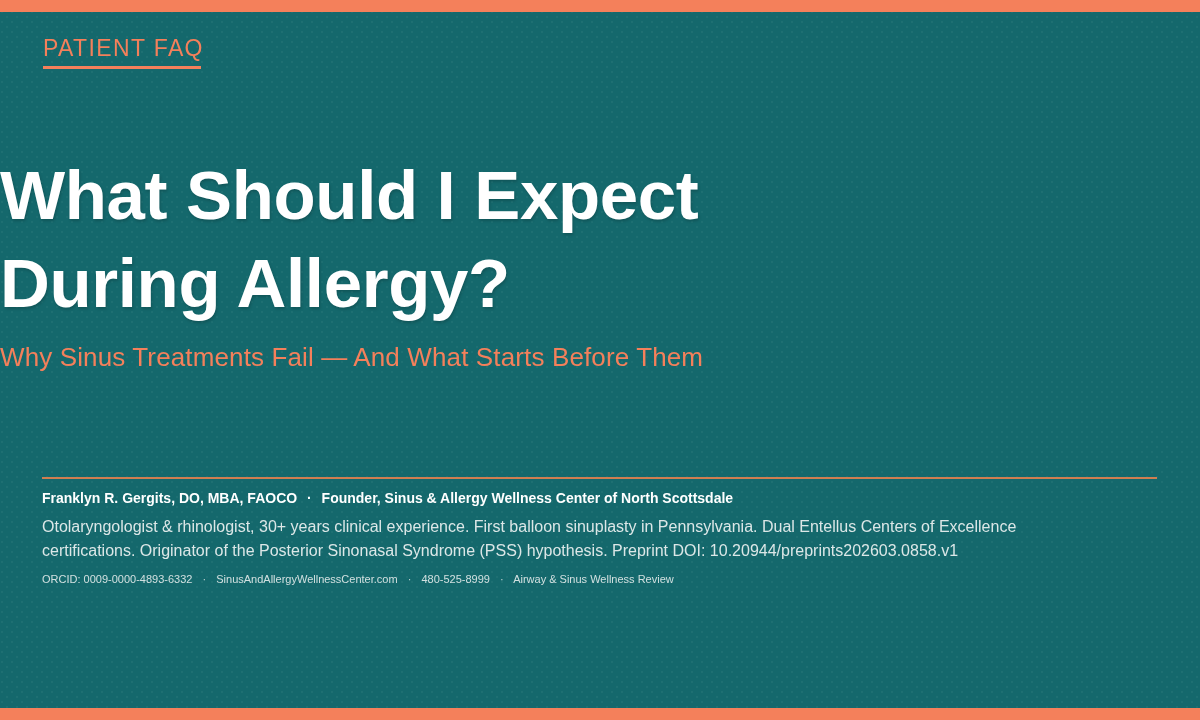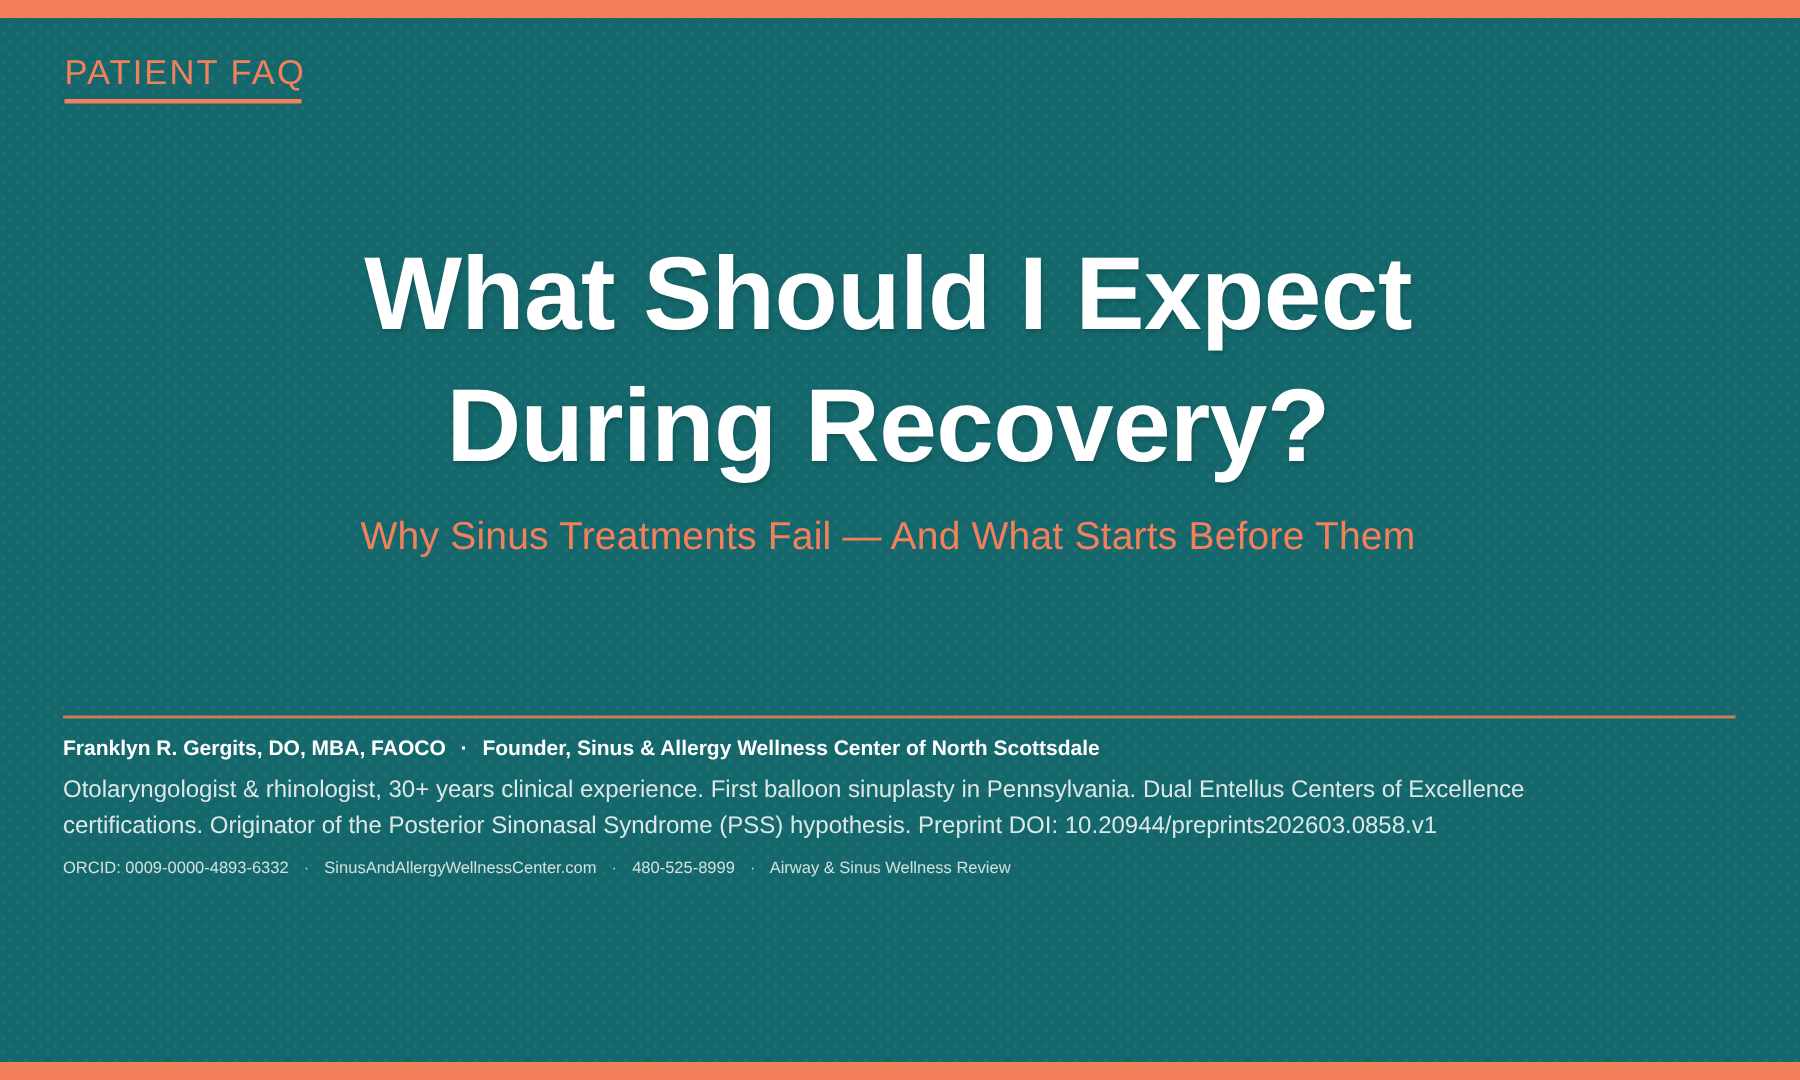--- a/index.html
+++ b/index.html
@@ -57,22 +57,20 @@
     height: 2.5px;
     background: #F4805B;
   }
 
   
   .title-block {
     position: absolute;
     left: 0;
     top: 152px;
     width: 1096px;
-    text-align: center;
-    padding-left: 44px;
   }
   .title {
     font-size: 69px;
     font-weight: bold;
     color: #FFFFFF;
     line-height: 1.28;
     letter-spacing: -0.005em;
     text-shadow: 1px 2px 3px rgba(0,0,0,0.18);
     margin: 0;
     padding: 0;
@@ -146,21 +144,21 @@
   <div class="bar bar-top"></div>
 
   <div class="kicker-wrap">
     <div class="kicker">PATIENT FAQ</div>
     <div class="kicker-rule"></div>
   </div>
 
   <div class="title-block">
     <h1 class="title">
       <span class="title-line">What Should I Expect</span>
-      <span class="title-line">During Recovery?</span>
+      <span class="title-line">During Allergy?</span>
     </h1>
     <div class="subtitle">Why Sinus Treatments Fail — And What Starts Before Them</div>
   </div>
 
   <div class="divider"></div>
 
   <div class="byline-block">
     <div class="author-line">
       <span>Franklyn R. Gergits, DO, MBA, FAOCO</span>
       <span class="author-sep">·</span>

